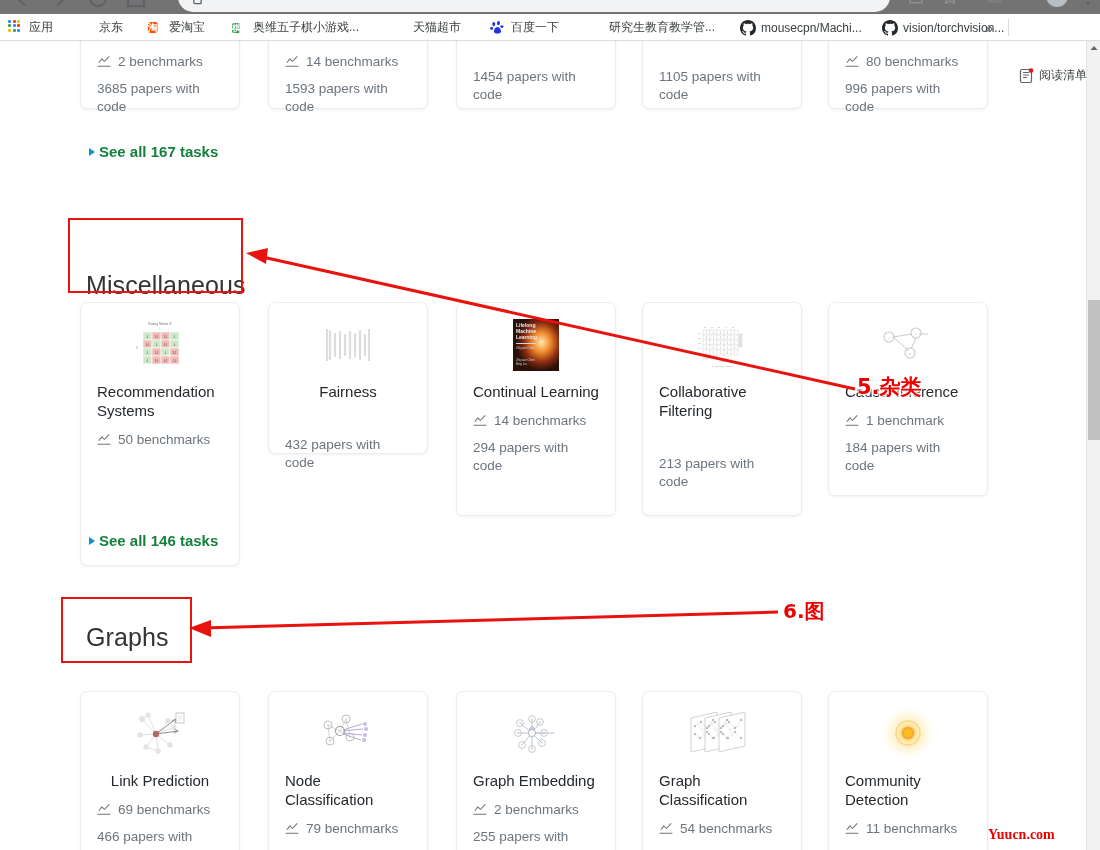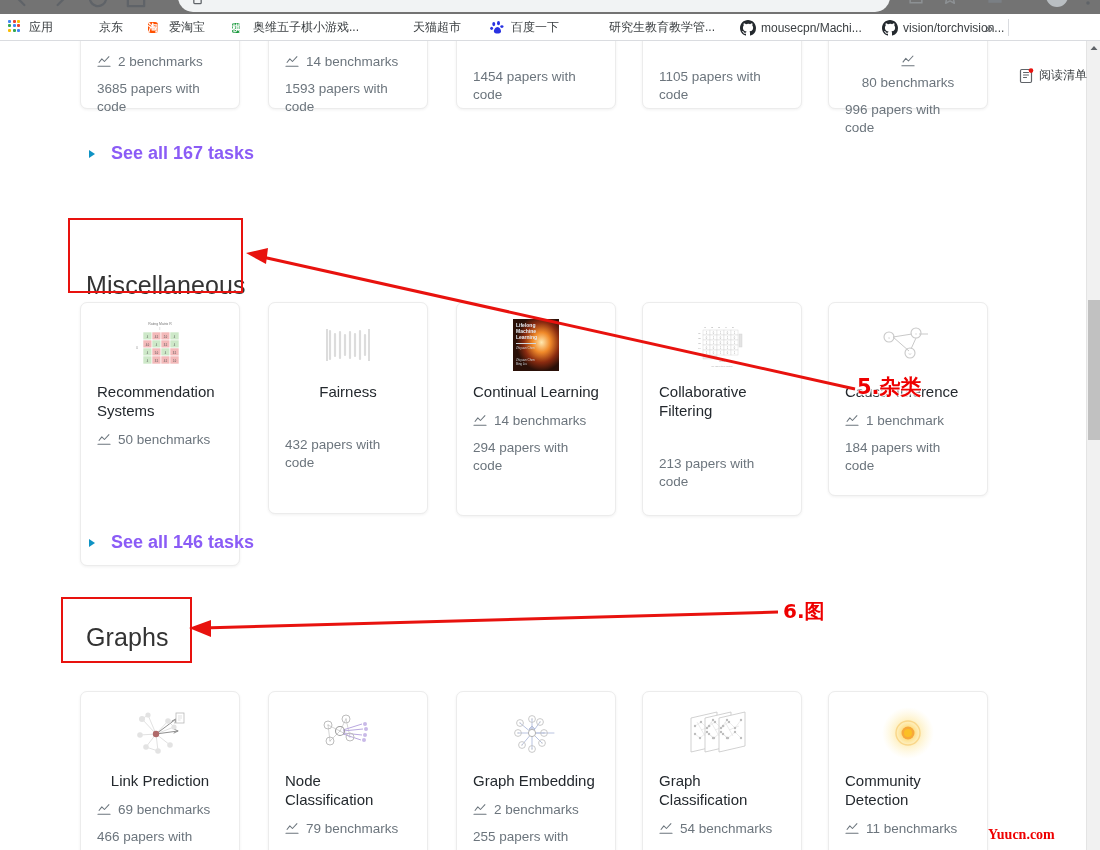--- a/index.html
+++ b/index.html
@@ -87,22 +87,22 @@
     margin-bottom:11px; font-weight:400;
   }
   .card-title.center { text-align:center; }
   .bench-row {
     display:flex; align-items:center; gap:7px;
     font-size:13.5px; color:#6c757d; margin-bottom:11px;
   }
   .bench-ico { width:14px; height:13px; flex:0 0 14px; }
   .papers { font-size:13.5px; color:#6c757d; line-height:1.35; }
   .see-all {
-    font-size:18px; font-weight:bold; color:#8b5cf6;
-    display:flex; align-items:center; gap:16px;
+    font-size:15px; font-weight:bold; color:#15803d;
+    display:flex; align-items:center; gap:4px;
   }
   .see-all .caret {
     width:0;height:0;border-left:6px solid #0f93c4;
     border-top:4.5px solid transparent;border-bottom:4.5px solid transparent;
   }
 
   
   #annotations { position:absolute; top:0; left:0; width:1100px; height:850px; pointer-events:none; z-index:40; }
   .anno-box { position:absolute; border:2.5px solid #e8120e; background:transparent; }
   .anno-cn {
@@ -314,21 +314,21 @@
 
     <div class="card" style="left:456px;top:0;height:130px;">
       <div class="papers" style="margin-top:74px;">1454 papers with code</div>
     </div>
 
     <div class="card" style="left:642px;top:0;height:130px;">
       <div class="papers" style="margin-top:74px;">1105 papers with code</div>
     </div>
 
     <div class="card" style="left:828px;top:0;height:130px;">
-      <div class="bench-row" style="margin-top:60px;flex-direction:column;">
+      <div class="bench-row" style="margin-top:60px;">
         <svg class="bench-ico" viewBox="0 0 16 15">
             <path d="M1 13h14" stroke="#6c757d" stroke-width="1.2" stroke-linecap="round"></path>
             <polyline points="2,9 5.5,4.5 8.5,7.5 14,1.5" fill="none" stroke="#6c757d" stroke-width="1.2" stroke-linejoin="round"></polyline>
           </svg>
         <span>80 benchmarks</span>
       </div>
       <div class="papers">996 papers with code</div>
     </div>
   </div>
 
@@ -388,21 +388,21 @@
       <div class="card-title">Recommendation Systems</div>
       <div class="bench-row">
         <svg class="bench-ico" viewBox="0 0 16 15">
             <path d="M1 13h14" stroke="#6c757d" stroke-width="1.2" stroke-linecap="round"></path>
             <polyline points="2,9 5.5,4.5 8.5,7.5 14,1.5" fill="none" stroke="#6c757d" stroke-width="1.2" stroke-linejoin="round"></polyline>
           </svg>
         <span>50 benchmarks</span>
       </div>
     </div>
 
-    <div class="card" style="left:268px;top:0;height:212px;">
+    <div class="card" style="left:268px;top:0;height:152px;">
       <div class="card-thumb">
         <svg width="52" height="40" viewBox="0 0 52 40">
           <g stroke="#dcdcdc" stroke-width="2.2" stroke-linecap="round">
             <path d="M8 6v28M13 9v22M18 7v26M23 10v20M28 7v26M33 9v22M38 6v28M43 10v20"></path>
           </g>
           <g stroke="#dcdcdc" stroke-width="2" fill="none">
             <path d="M5 4v32M47 4v32"></path>
           </g>
         </svg>
       </div>

